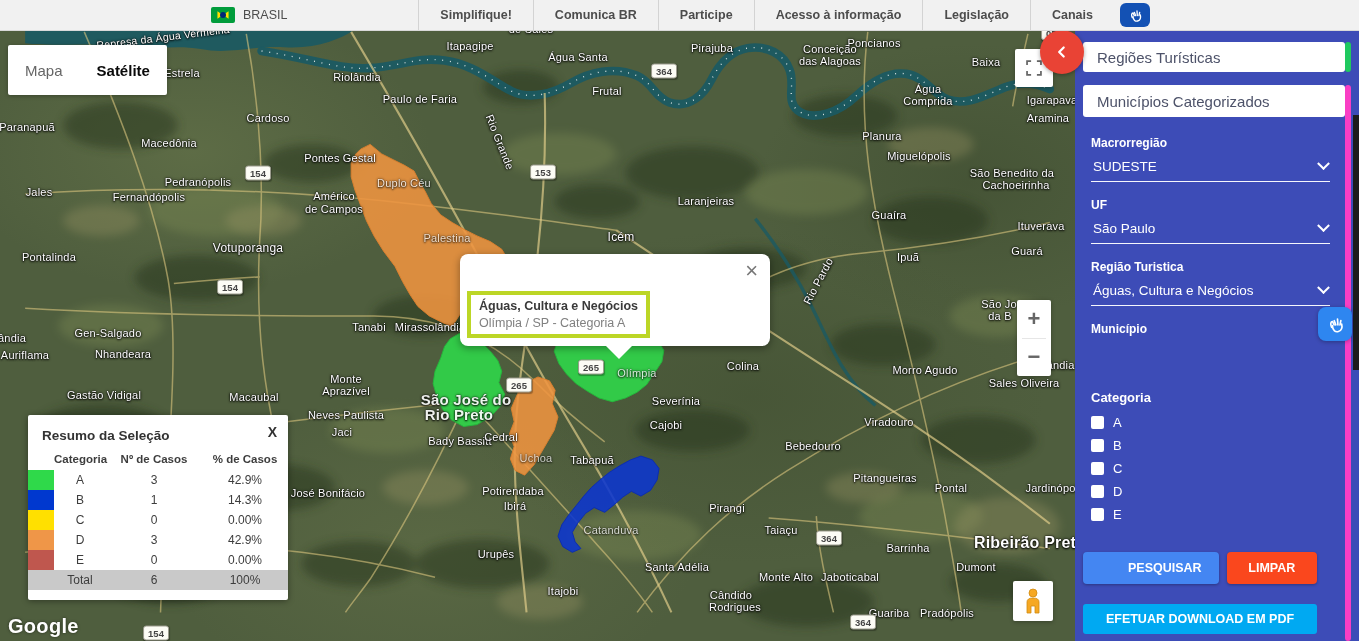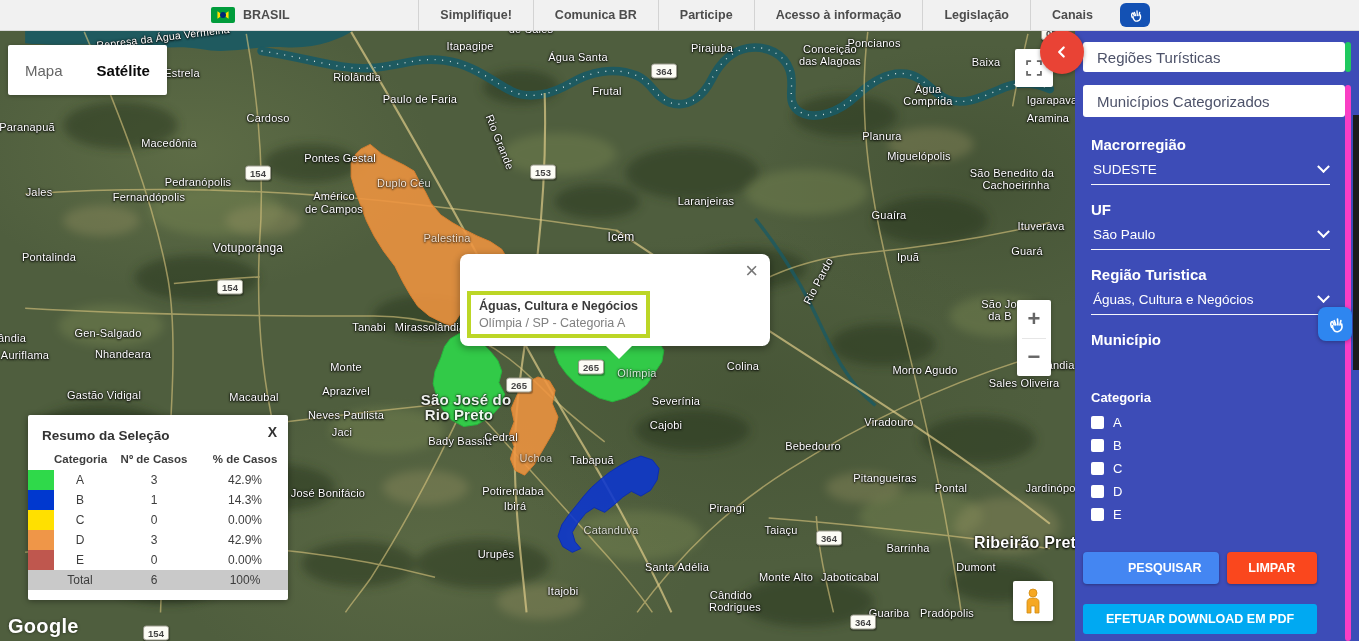--- a/index.html
+++ b/index.html
@@ -1,20 +1,20 @@
 <!DOCTYPE html>
 <html><head>
 <meta charset="utf-8">
 <style>
   html,body{margin:0;padding:0;background:#888;}
   #app{position:relative;width:1359px;height:641px;overflow:hidden;font-family:"Liberation Sans",sans-serif;background:#51603f;}
 
   
   #topbar{position:absolute;left:0;top:0;width:1359px;height:30px;background:#f1f1f1;border-bottom:1px solid #d9d9d9;z-index:20;}
-  #brand{position:absolute;left:211px;top:0;height:30px;display:flex;align-items:center;gap:8px;font-size:12.5px;font-weight:700;color:#4c4c4c;}
+  #brand{position:absolute;left:211px;top:0;height:30px;display:flex;align-items:center;gap:8px;font-size:12.5px;font-weight:400;color:#4c4c4c;}
   #flag{width:24px;height:16px;background:#009c3b;border-radius:2px;position:relative;}
   #flag:before{content:"";position:absolute;left:3px;top:2px;border:6px solid transparent;border-left:9px solid #ffdf00;border-right:9px solid #ffdf00;transform:scale(.62);}
   #flag:after{content:"";position:absolute;left:9px;top:5px;width:6px;height:6px;border-radius:50%;background:#002776;}
   #nav{position:absolute;right:209px;top:0;height:30px;display:flex;align-items:stretch;}
   .nav-item{display:flex;align-items:center;padding:0 21px;font-size:12.5px;font-weight:700;color:#4c4c4c;border-left:1px solid #d3d3d3;cursor:pointer;}
   #vlibras-top{position:absolute;right:209px;top:3px;width:30px;height:24px;background:#1351b4;border-radius:6px;display:flex;align-items:center;justify-content:center;}
   #nav{right:245px;}
 
   
   #map{position:absolute;left:0;top:30px;width:1075px;height:611px;overflow:hidden;background:
@@ -72,21 +72,21 @@
   #sidebar{position:absolute;left:1075px;top:30px;width:284px;height:611px;background:#3d4cb7;z-index:10;}
   .tabbar{position:absolute;left:8px;width:262px;background:#fff;border-radius:3px;display:flex;align-items:center;
     padding-left:14px;box-sizing:border-box;font-size:15px;color:#4d5269;cursor:pointer;}
   #tab1{top:12px;height:30px;}
   #tab2{top:55px;height:32px;}
   #rail-green{position:absolute;left:270px;top:12px;width:6px;height:30px;border-radius:3px;}
   #rail-pink{position:absolute;left:270px;top:55px;bottom:0;width:6px;border-radius:3px;}
   #scrollstrip{position:absolute;right:0;top:85px;width:6px;height:255px;background:#1c1c1c;}
   #fields{position:absolute;left:16px;top:106px;width:239px;}
   .fgroup{margin-bottom:16px;}
-  .flabel{font-size:15px;font-weight:700;color:#fff;margin-bottom:9px;}
+  .flabel{font-size:12px;font-weight:700;color:#fff;margin-bottom:9px;}
   .fvalue{display:flex;align-items:center;justify-content:space-between;font-size:13.5px;color:#fff;
     padding:0 2px 7px 2px;border-bottom:1px solid rgba(255,255,255,.95);cursor:pointer;}
   .chev{width:7px;height:7px;border-right:2px solid #fff;border-bottom:2px solid #fff;transform:rotate(45deg) translate(-2px,-2px);}
   #cat-label{position:absolute;left:16px;top:360px;font-size:13px;font-weight:700;color:#fff;}
   #cat-list{position:absolute;left:16px;top:385px;}
   .catrow{display:flex;align-items:center;height:14px;margin-bottom:9px;cursor:pointer;}
   .catbox{width:13px;height:13px;background:#fff;border-radius:2px;}
   .catname{margin-left:9px;font-size:13px;color:#fff;}
   #btnrow{position:absolute;left:8px;top:522px;width:234px;display:flex;gap:8px;}
   .sbtn{height:32px;border:none;border-radius:4px;color:#fff;font-size:12.5px;font-weight:700;
@@ -247,21 +247,21 @@
         <span class="mlabel" style="left: 369px; top: 297px; transform: translate(-50%, -50%);">Tanabi</span>
         <span class="mlabel" style="left: 430px; top: 297px; transform: translate(-50%, -50%);">Mirassolândia</span>
         <span class="mlabel" style="left: 637px; top: 343px; opacity: 0.8; transform: translate(-50%, -50%);">Olímpia</span>
         <span class="mlabel" style="left: 743px; top: 336px; transform: translate(-50%, -50%);">Colina</span>
         <span class="mlabel" style="left: 925px; top: 340px; transform: translate(-50%, -50%);">Morro Agudo</span>
         <span class="mlabel" style="left: 1053px; top: 335px; transform: translate(-50%, -50%);">Orlândia</span>
         <span class="mlabel" style="left: 1024px; top: 353px; transform: translate(-50%, -50%);">Sales Oliveira</span>
         <span class="mlabel" style="left: 12px; top: 308px; transform: translate(-50%, -50%);">ândia</span>
         <span class="mlabel" style="left: 25px; top: 325px; transform: translate(-50%, -50%);">Auriflama</span>
         <span class="mlabel" style="left: 123px; top: 324px; transform: translate(-50%, -50%);">Nhandeara</span>
-        <span class="mlabel" style="left: 346px; top: 337px; transform: translate(-50%, -50%);">Monte</span>
+        <span class="mlabel" style="left: 346px; top: 349px; transform: translate(-50%, -50%);">Monte</span>
         <span class="mlabel" style="left: 346px; top: 361px; transform: translate(-50%, -50%);">Aprazível</span>
         <span class="mlabel" style="left: 346px; top: 385px; transform: translate(-50%, -50%);">Neves Paulista</span>
         <span class="mlabel" style="left: 342px; top: 402px; transform: translate(-50%, -50%);">Jaci</span>
         <span class="mlabel" style="left: 460px; top: 411px; transform: translate(-50%, -50%);">Bady Bassitt</span>
         <span class="mlabel" style="left: 466px; top: 369px; font-size: 15px; font-weight: 700; opacity: 0.9; transform: translate(-50%, -50%);">São José do</span>
         <span class="mlabel" style="left: 459px; top: 384px; font-size: 15px; font-weight: 700; opacity: 0.9; transform: translate(-50%, -50%);">Rio Preto</span>
         <span class="mlabel" style="left: 501px; top: 407px; transform: translate(-50%, -50%);">Cedral</span>
         <span class="mlabel" style="left: 673px; top: 371px; transform: translate(-50%, -50%); padding-left: 6px;">Severínia</span>
         <span class="mlabel" style="left: 666px; top: 395px; transform: translate(-50%, -50%);">Cajobi</span>
         <span class="mlabel" style="left: 889px; top: 392px; transform: translate(-50%, -50%);">Viradouro</span>

